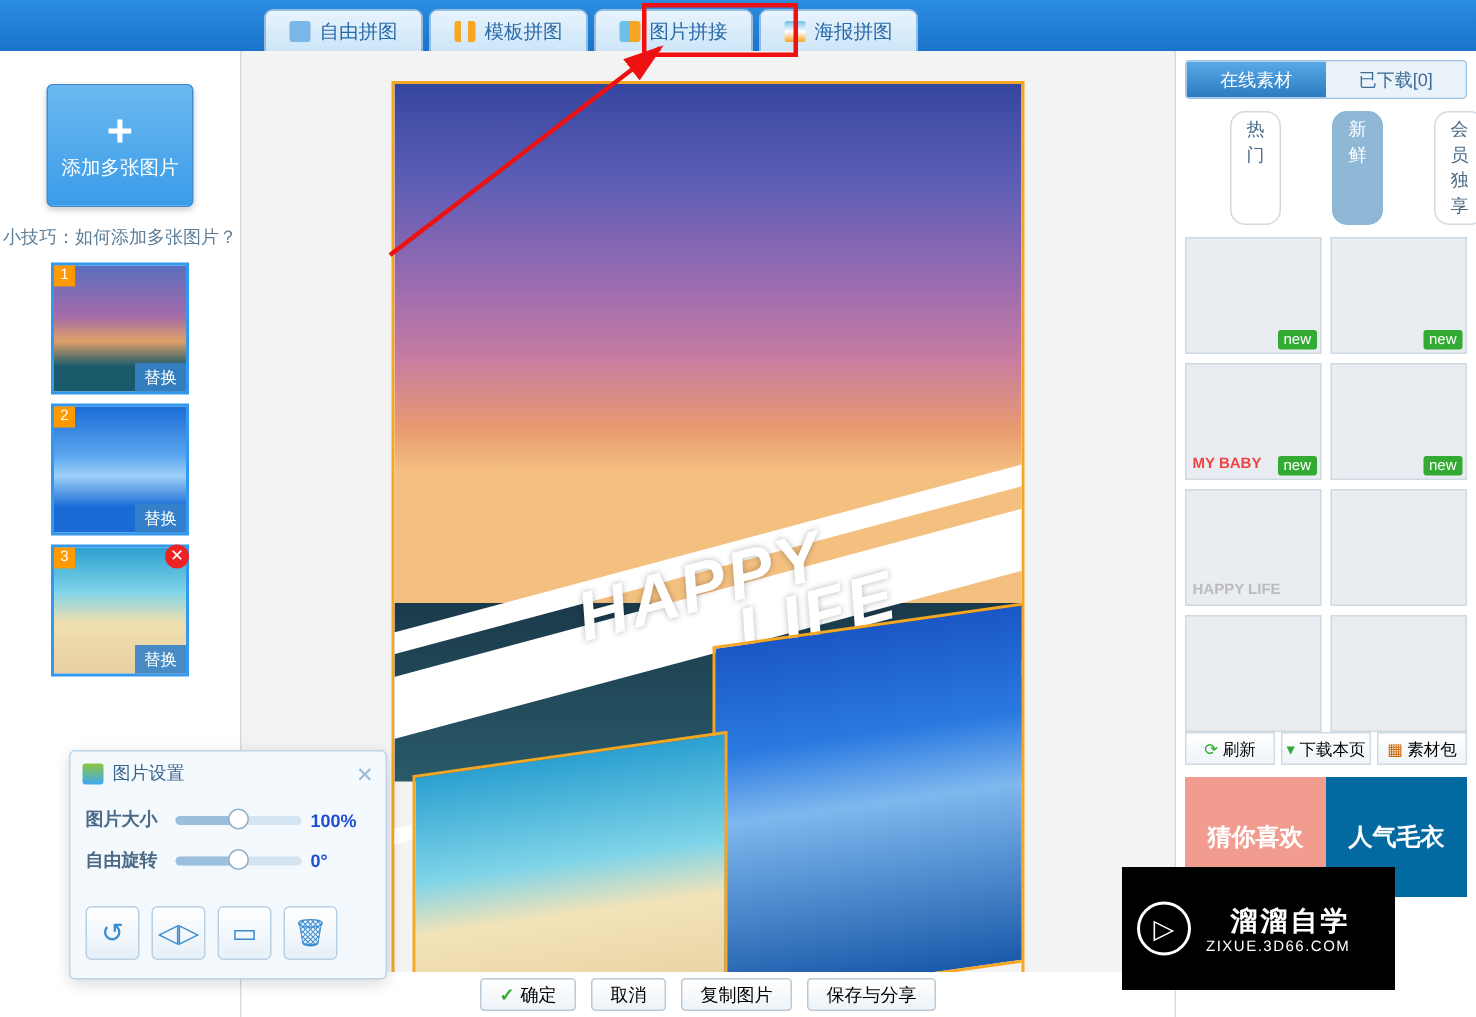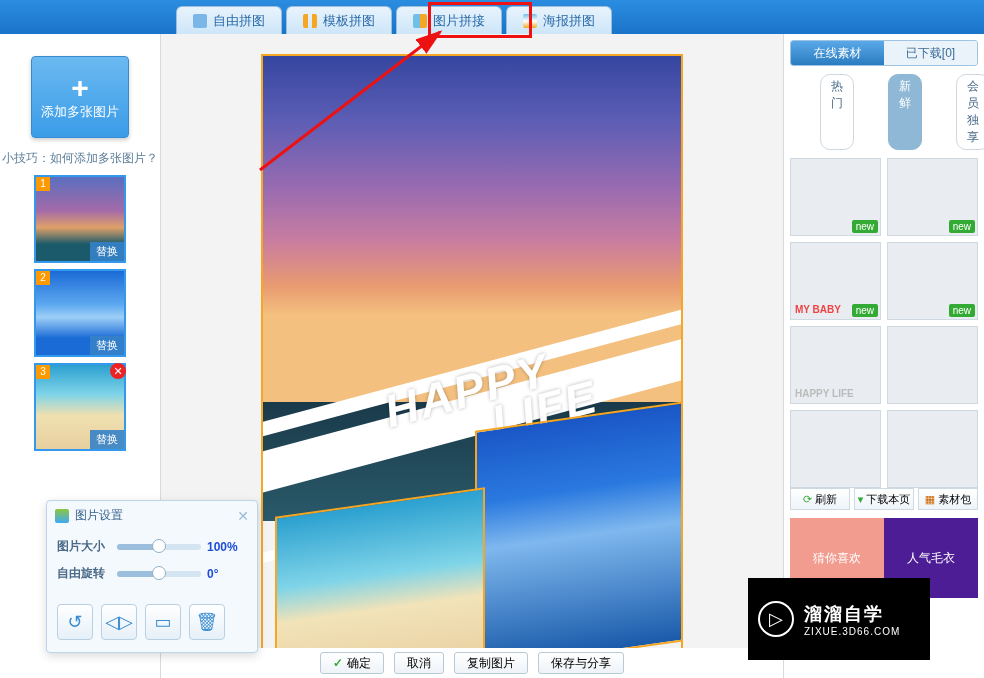--- a/index.html
+++ b/index.html
@@ -300,40 +300,40 @@
     .pager { display: flex; align-items: center; gap: 4px; margin: 8px 0; color: #4a6a88; }
     .pg-btn { width: 22px; height: 22px; border: 1px solid #cfd9e2; background: #f4f8fb; display: flex; align-items: center; justify-content: center; cursor: pointer; }
     .pg-input { width: 30px; height: 20px; border: 1px solid #cfd9e2; }
     .go-btn { width: 26px; height: 22px; border: 1px solid #cfd9e2; background: #f4f8fb; font-size: 11px; cursor: pointer; }
 
     .action-row { display: flex; gap: 4px; margin-bottom: 8px; }
     .sm-btn { flex: 1; height: 22px; border: 1px solid #cfd9e2; background: linear-gradient(#fff,#eef4f9); font-size: 11px; display: flex; align-items: center; justify-content: center; gap: 3px; cursor: pointer; }
 
     .promo { height: 80px; display: flex; flex-direction: column; }
     .promo-row { flex: 1; display: flex; }
-    .promo-cell { flex: 1; display: flex; align-items: center; justify-content: center; color: #fff; font-size: 12px; }
+    .promo-cell { flex: 1; display: flex; align-items: center; justify-content: center; color: #fff; font-size: 16px; font-weight: bold; }
     .promo-cell.a { background: #f29c8f; }
-    .promo-cell.b { background: #4c1d95; }
+    .promo-cell.b { background: #0369a1; }
     .promo-cell.c { background: #f4b94a; flex: 2; }
 
     
     .watermark {
       position: absolute;
       right: 54px; bottom: 18px;
       width: 182px; height: 82px;
       background: #000;
       color: #fff;
       display: flex; align-items: center;
       padding: 0 10px;
       gap: 10px;
       z-index: 60;
     }
     .wm-icon { width: 36px; height: 36px; border: 2px solid #fff; border-radius: 50%; display: flex; align-items: center; justify-content: center; font-size: 18px; }
     .wm-text { display: flex; flex-direction: column; }
-    .wm-main { font-size: 18px; font-weight: bold; letter-spacing: 2px; }
+    .wm-main { font-size: 18px; font-weight: bold; letter-spacing: 2px; text-align: right; }
     .wm-sub { font-size: 10px; letter-spacing: 1px; }
   </style>
 </head>
 <body>
 
 <div class="tab-bar">
   <div class="tab">
     <span class="tab-icon"></span>
     <span>自由拼图</span>
   </div>

